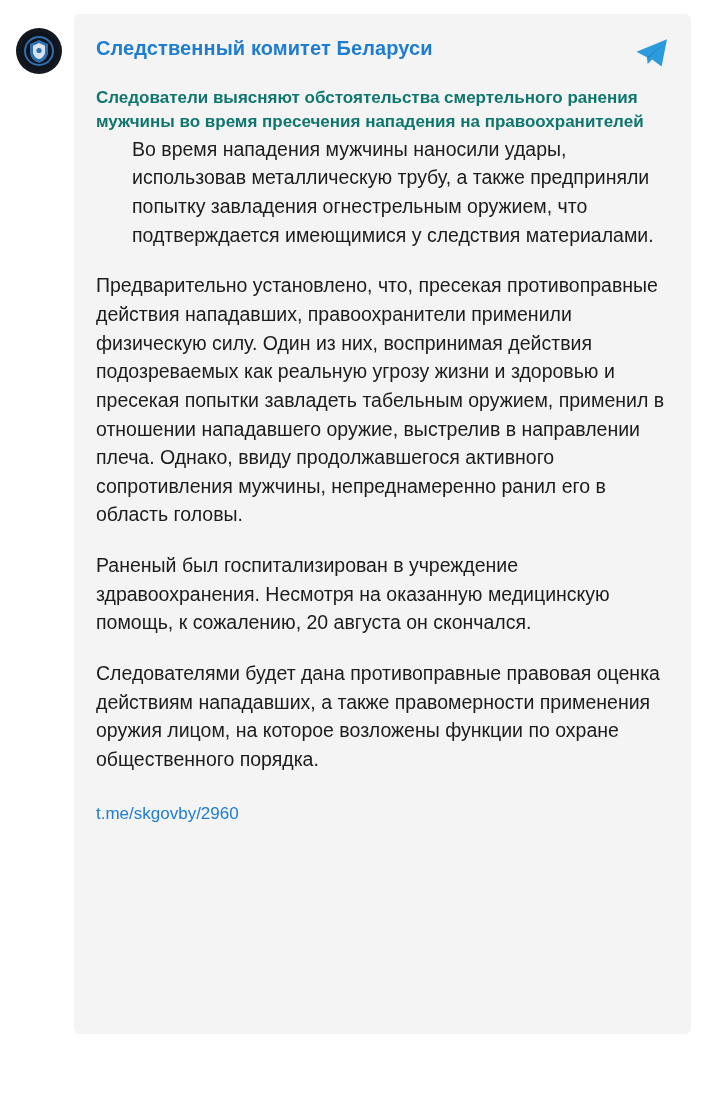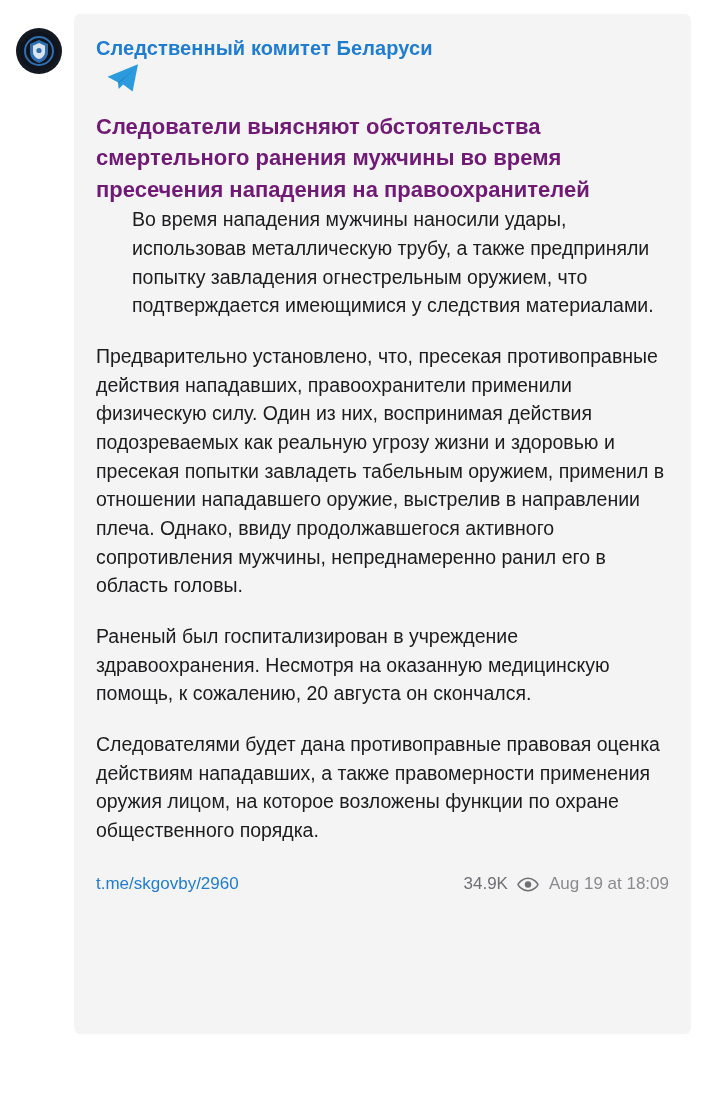--- a/index.html
+++ b/index.html
@@ -44,41 +44,40 @@
     padding: 22px 22px 14px 22px;
     box-sizing: border-box;
     min-height: 1020px;
     position: relative;
   }
 
   .head {
     display: flex;
     align-items: flex-start;
     justify-content: space-between;
-    flex-direction: column;
   }
   .channel {
     color: #1f7dd1;
     font-size: 20px;
     font-weight: bold;
     line-height: 1.25;
     letter-spacing: 0.1px;
   }
   .tg-icon {
     flex: 0 0 auto;
     margin-left: 10px;
     margin-top: 2px;
   }
 
   .headline {
     margin-top: 14px;
-    font-size: 22px;
+    font-size: 17px;
     font-weight: bold;
     line-height: 1.43;
-    color: #701a75;
+    color: #0f766e;
   }
 
   .para {
     margin-top: 22px;
     font-size: 19.5px;
     line-height: 1.47;
     color: #1c1c1e;
   }
   .para.tight {
     margin-top: 0;
@@ -149,26 +148,16 @@
     <div class="para tight">Во время нападения мужчины наносили удары, использовав металлическую трубу, а также предприняли попытку завладения огнестрельным оружием, что подтверждается имеющимися у следствия материалами.</div>
 
     <div class="para">Предварительно установлено, что, пресекая противоправные действия нападавших, правоохранители применили физическую силу. Один из них, воспринимая действия подозреваемых как реальную угрозу жизни и здоровью и пресекая попытки завладеть табельным оружием, применил в отношении нападавшего оружие, выстрелив в направлении плеча. Однако, ввиду продолжавшегося активного сопротивления мужчины, непреднамеренно ранил его в область головы.</div>
 
     <div class="para">Раненый был госпитализирован в учреждение здравоохранения. Несмотря на оказанную медицинскую помощь, к сожалению, 20 августа он скончался.</div>
 
     <div class="para">Следователями будет дана противоправные правовая оценка действиям нападавших, а также правомерности применения оружия лицом, на которое возложены функции по охране общественного порядка.</div>
 
     <div class="footer">
       <a class="permalink">t.me/skgovby/2960</a>
-      <div class="meta">
-        <span class="views-count">34.9K</span>
-        <span class="eye-icon">
-          <svg width="22" height="15" viewBox="0 0 22 15" aria-hidden="true">
-            <path d="M11 1.2 C5.2 1.2 1.6 6 1 7.5 C1.6 9 5.2 13.8 11 13.8 C16.8 13.8 20.4 9 21 7.5 C20.4 6 16.8 1.2 11 1.2 Z" fill="none" stroke="#6f6f74" stroke-width="1.6"></path>
-            <circle cx="11" cy="7.5" r="3.2" fill="#6f6f74"></circle>
-          </svg>
-        </span>
-        <span class="date">Aug 19 at 18:09</span>
-      </div>
     </div>
 
   </div>
 </div>
 
 </body></html>

